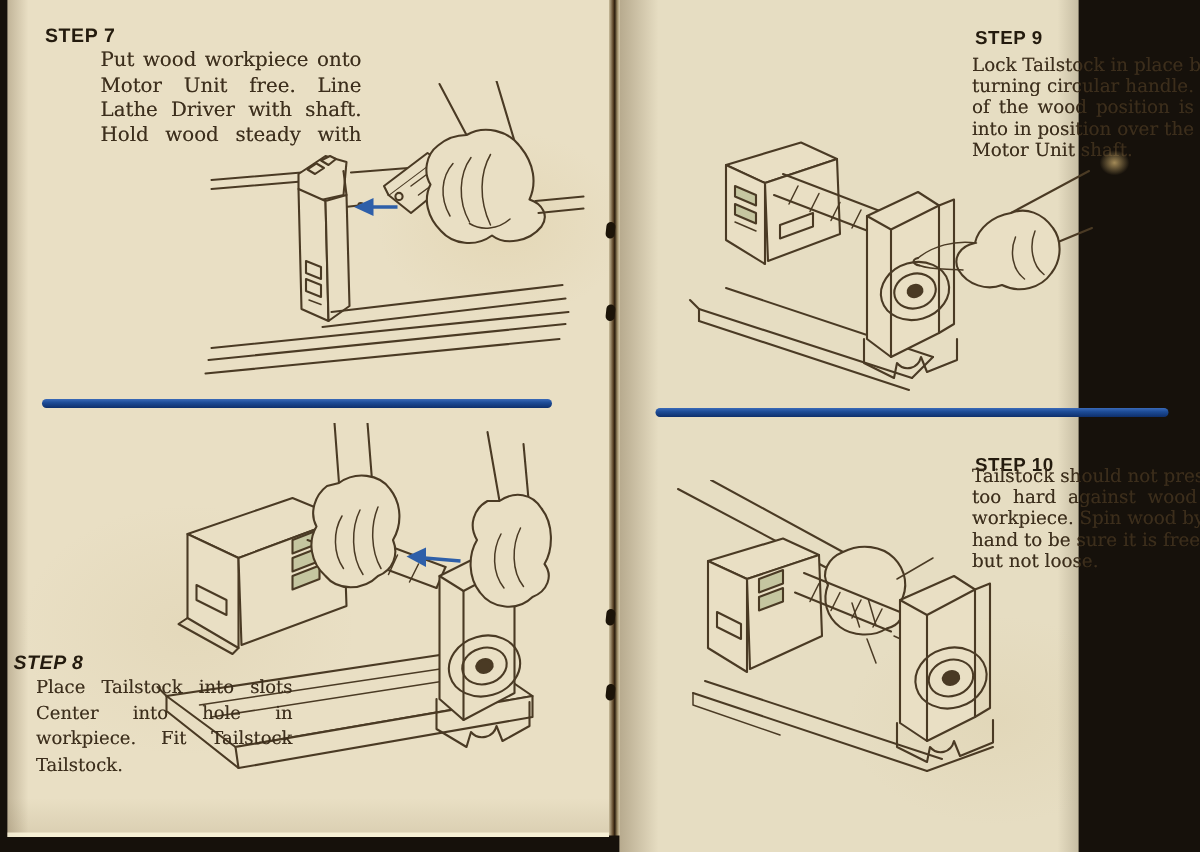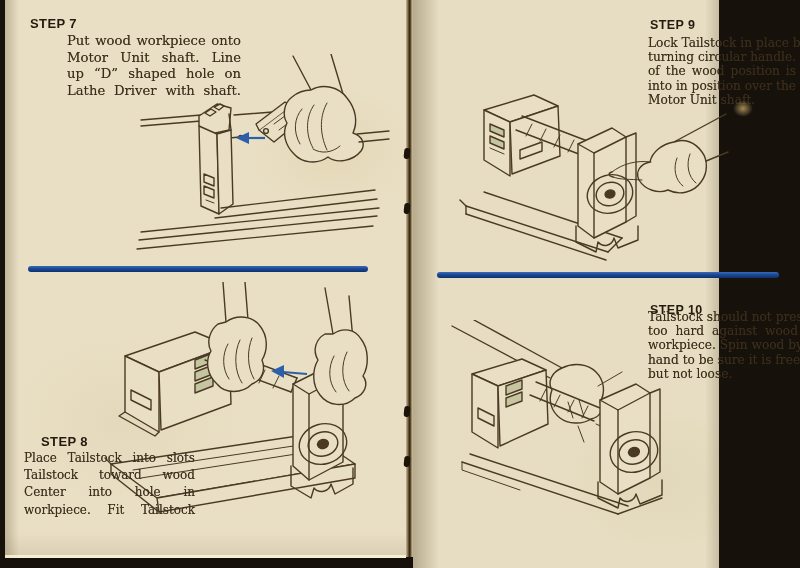--- a/index.html
+++ b/index.html
@@ -59,23 +59,23 @@
 </head>
 <body>
 
 <div class="stage">
 
   <div class="page page-left">
 
     <div class="step-head h-left" style="left:25px;top:16px;">STEP 7</div>
     <div class="step-body b-left" style="left:34px;top:33px;width:174px;margin-left:28px;">
       <span class="tl">Put wood workpiece onto</span>
-      <span class="tl">Motor Unit shaft. Line</span>
-      <span class="tl">up “D” shaped hole on</span>
+      <span class="tl">Motor Unit free. Line</span>
       <span class="tl">Lathe Driver with shaft.</span>
+      <span class="tl">Hold wood steady with</span>
     </div>
 
     <svg class="illo" style="left:130px;top:54px;" width="258" height="198" viewBox="0 0 258 198" aria-label="hand placing wood workpiece onto motor unit shaft, blue arrow toward shaft">
       <g class="ink">
         <path d="M6 66 L66 61"></path>
           <path d="M6 72 L66 67"></path>
           <path d="M99 61 L150 57"></path>
         <path class="fill" d="M64 62 L82 50 L96 54 L94 76 L76 80 L64 72 Z"></path>
         <path class="fill" d="M70 59 L76 55 L81 58 L75 62 Z"></path>
         <path class="fill" d="M79 53 L85 50 L89 52 L84 56 Z"></path>
@@ -148,26 +148,26 @@
           <path d="M150 0 L153 38"></path>
         <path class="fill" d="M131 40 C142 32 158 34 165 44 C173 54 173 68 167 78 C171 88 167 98 157 102 C147 112 130 112 122 102 C112 93 110 79 116 69 C111 60 115 48 123 42 Z"></path>
         <path class="thin" d="M133 62 C127 72 127 87 134 97"></path>
         <path class="thin" d="M145 58 C139 70 139 89 147 101"></path>
         <path class="thin" d="M157 56 C152 68 152 85 159 97"></path>
       </g>
       <path class="arrow-line" d="M212 92 L188 90"></path>
       <path class="arrow-head" d="M176 89 L189 83 L189 96 Z"></path>
     </svg>
 
-    <div class="step-head h-left" style="left:36px;top:434px;">STEP 8</div>
+    <div class="step-head h-left" style="left:4px;top:434px;font-style:italic;">STEP 8</div>
     <div class="step-body b-left8" style="left:19px;top:450px;width:171px;">
       <span class="tl">Place Tailstock into slots</span>
-      <span class="tl">Tailstock toward wood</span>
       <span class="tl">Center into hole in</span>
       <span class="tl">workpiece. Fit Tailstock</span>
+      <span class="tl last">Tailstock.</span>
     </div>
   </div>
 
   <div class="gutter"></div>
   <div class="stitch" style="top:148px;"></div>
   <div class="stitch" style="top:203px;"></div>
   <div class="stitch" style="top:406px;"></div>
   <div class="stitch" style="top:456px;"></div>
   <div class="bottom-blob"></div>
 

